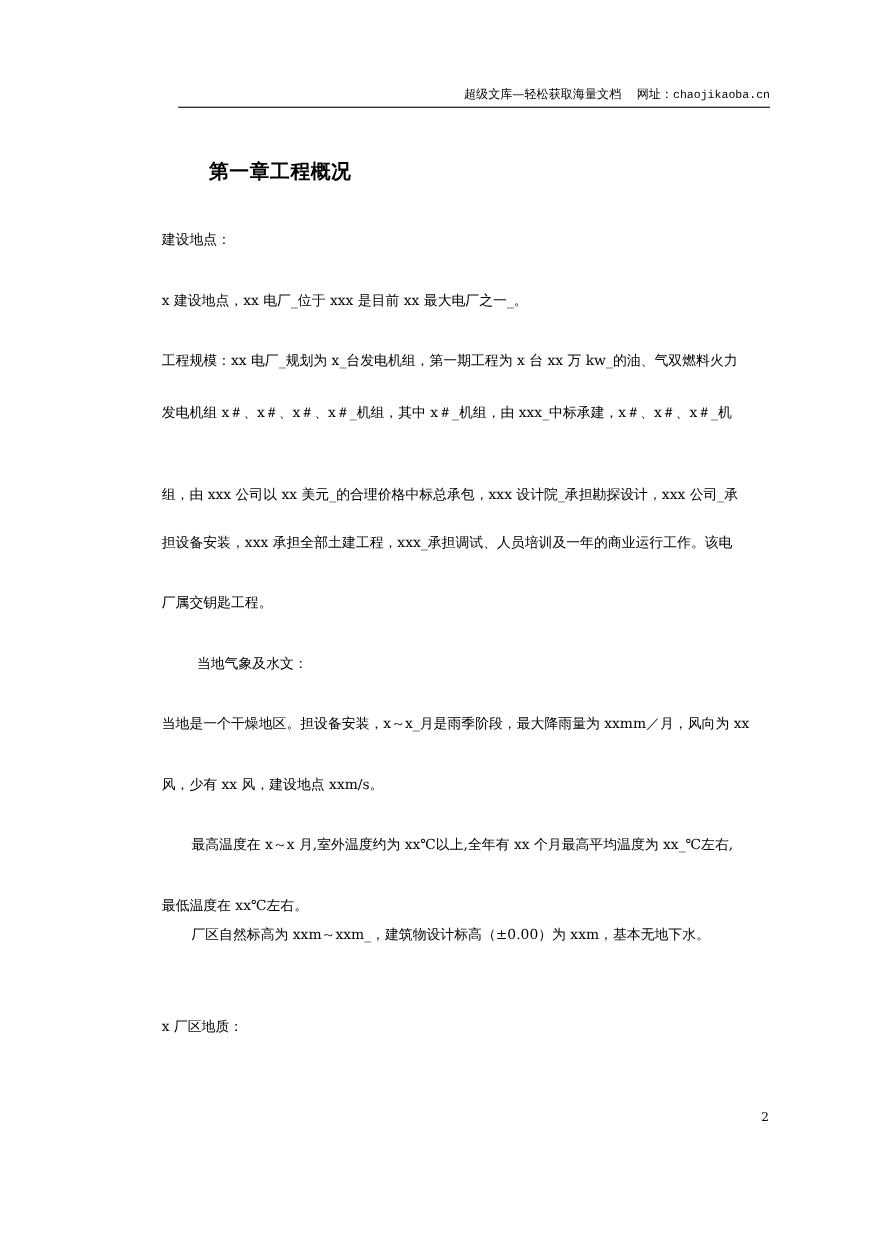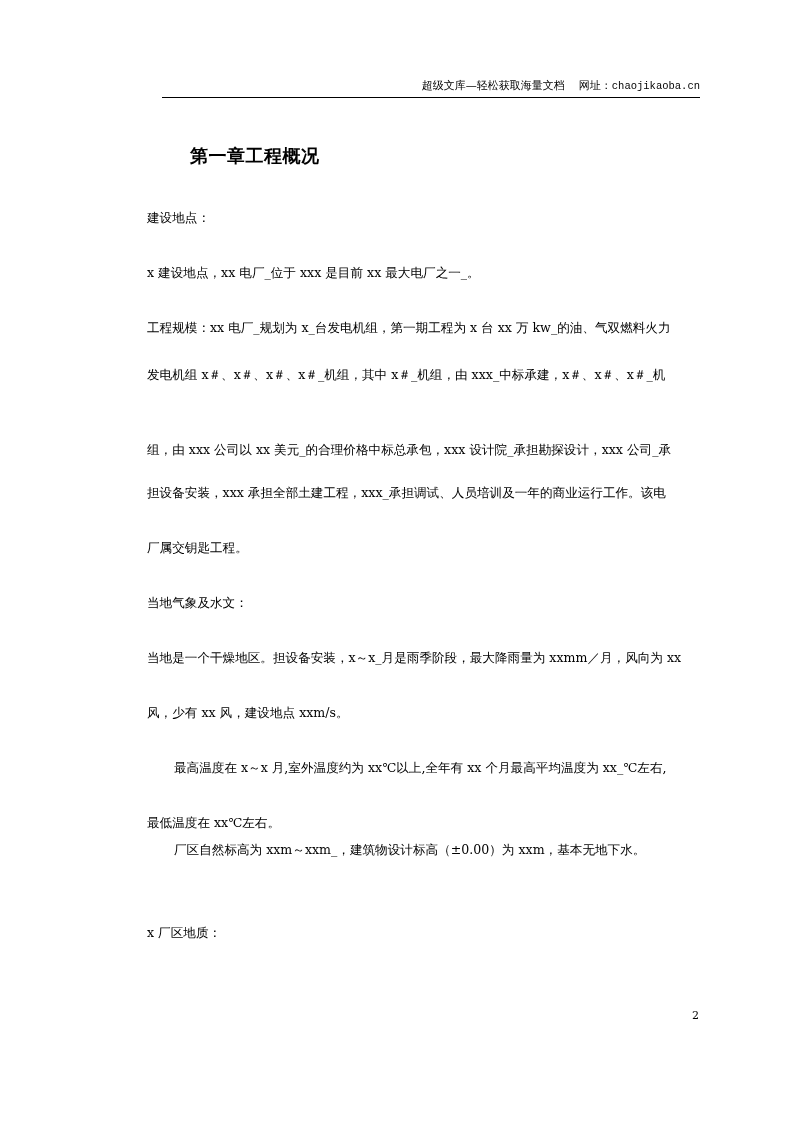--- a/index.html
+++ b/index.html
@@ -28,21 +28,21 @@
 <div class="title">第一章工程概况</div>
 
 <div id="body-lines">
     <div class="line" style="top: 210px;">建设地点：</div>
     <div class="line" style="top: 265px;">x 建设地点，xx 电厂_位于 xxx 是目前 xx 最大电厂之一_。</div>
     <div class="line" style="top: 320px;">工程规模：xx 电厂_规划为 x_台发电机组，第一期工程为 x 台 xx 万 kw_的油、气双燃料火力</div>
     <div class="line" style="top: 367px;">发电机组 x＃、x＃、x＃、x＃_机组，其中 x＃_机组，由 xxx_中标承建，x＃、x＃、x＃_机</div>
     <div class="line" style="top: 430px; margin-top: 12px;">组，由 xxx 公司以 xx 美元_的合理价格中标总承包，xxx 设计院_承担勘探设计，xxx 公司_承</div>
     <div class="line" style="top: 485px;">担设备安装，xxx 承担全部土建工程，xxx_承担调试、人员培训及一年的商业运行工作。该电</div>
     <div class="line" style="top: 540px;">厂属交钥匙工程。</div>
-    <div class="line" style="top: 595px;">当地气象及水文：</div>
+    <div class="line" style="top: 595px; margin-left: 32px;">当地气象及水文：</div>
     <div class="line" style="top: 650px;">当地是一个干燥地区。担设备安装，x～x_月是雨季阶段，最大降雨量为 xxmm／月，风向为 xx</div>
     <div class="line" style="top: 705px;">风，少有 xx 风，建设地点 xxm/s。</div>
     <div class="line indent" style="top: 760px;">最高温度在 x～x 月,室外温度约为 xx℃以上,全年有 xx 个月最高平均温度为 xx_℃左右,</div>
     <div class="line" style="top: 815px;">最低温度在 xx℃左右。</div>
     <div class="line indent" style="top: 842px;">厂区自然标高为 xxm～xxm_，建筑物设计标高（±0.00）为 xxm，基本无地下水。</div>
     <div class="line" style="top: 925px;">x 厂区地质：</div>
   </div>
 
 <div class="page-num">2</div>
 

